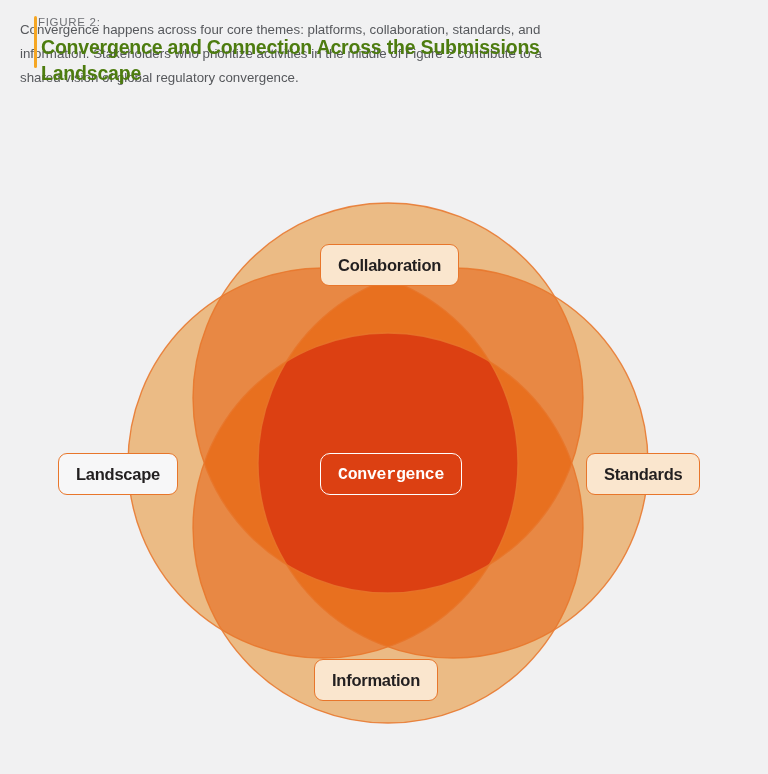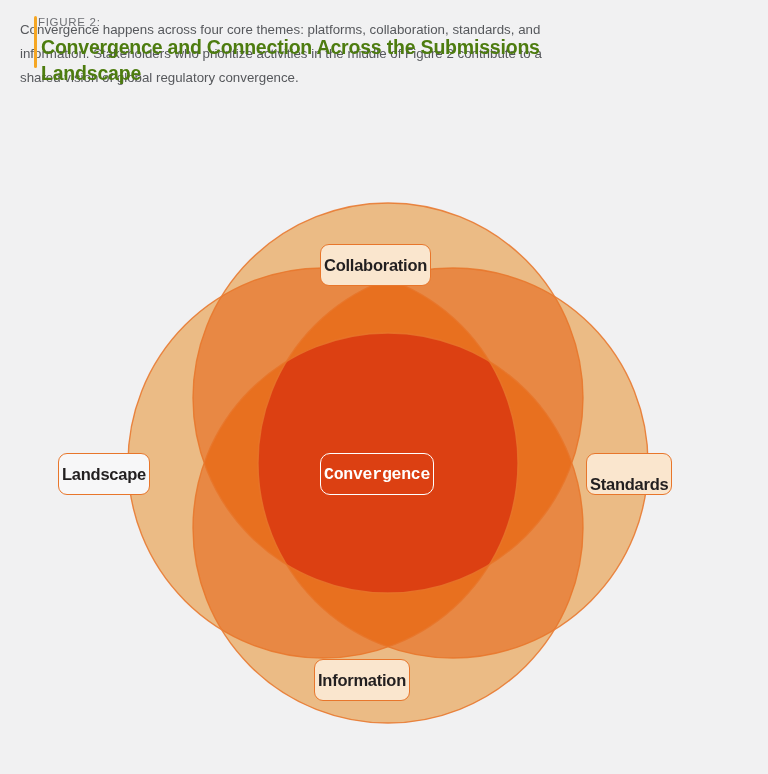--- a/index.html
+++ b/index.html
@@ -80,21 +80,21 @@
     position: absolute;
     box-sizing: border-box;
     display: flex;
     align-items: center;
     justify-content: center;
     border-radius: 9px;
     font-size: 16.5px;
     font-weight: 700;
     letter-spacing: -0.25px;
     white-space: nowrap;
-    padding: 0 3px;
+    padding: 0 17px;
     height: 42px;
     color: #221F20;
   }
   .venn-label.theme-cream {
     background: #FAE6CE;
     border: 1.6px solid #E8762B;
   }
   .venn-label.theme-light {
     background: #F7F7F8;
     border: 1.6px solid #E8762B;
@@ -111,21 +111,20 @@
     left: 202px;
     top: 51px;
   }
   #label-platform {
     left: -60px;
     top: 260px;
   }
   #label-standards {
     left: 468px;
     top: 260px;
-    align-items: flex-end;
   }
   #label-information {
     left: 196px;
     top: 466px;
   }
   #label-convergence {
     left: 202px;
     top: 260px;
   }
 </style>

